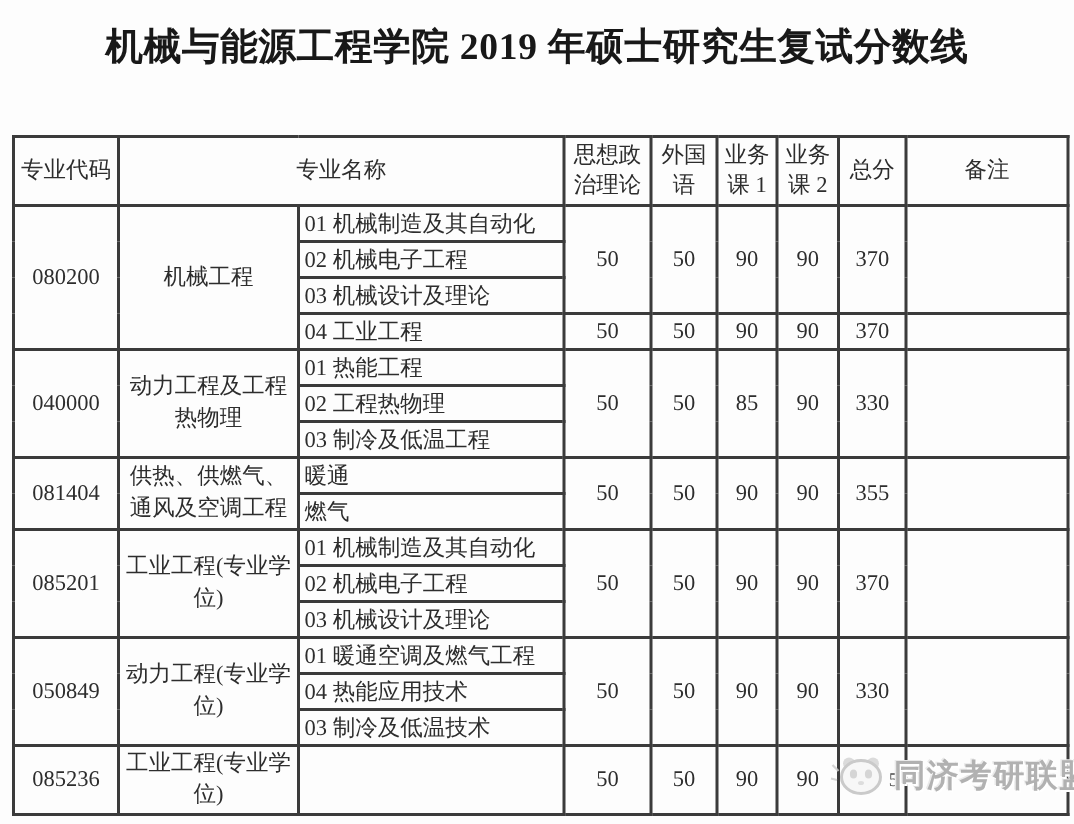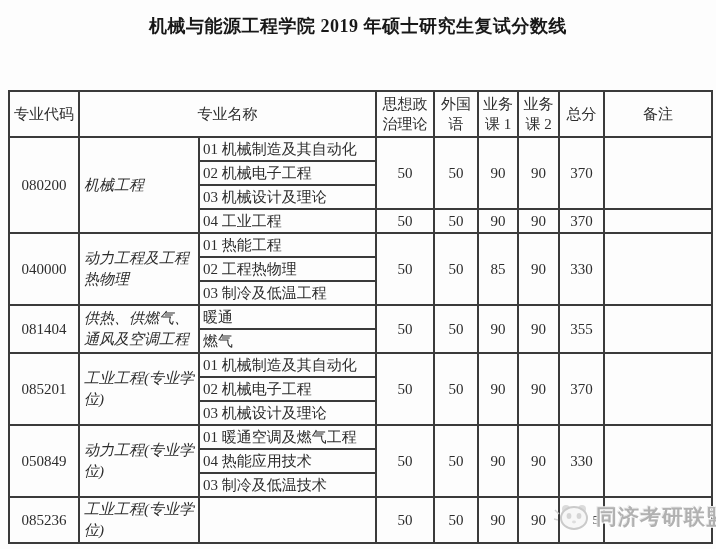--- a/index.html
+++ b/index.html
@@ -7,21 +7,21 @@
   body {
     width: 716px; height: 549px;
     background: #fdfdfd;
     font-family: "Liberation Serif", "DejaVu Serif", serif;
     position: relative; overflow: hidden;
     color: #2d2d2d;
   }
   .title {
     margin: 0; padding-top: 14px;
     text-align: center;
-    font-size: 18px; font-weight: 700;
+    font-size: 25px; font-weight: 700;
     color: #181818; letter-spacing: 0.5px;
   }
   table.score-table {
     position: absolute; left: 8px; top: 90px;
     width: 703px;
     border-collapse: collapse; table-layout: fixed;
   }
   th, td {
     border: 2px solid #3b3b3b;
     color: #2d2d2d;
@@ -29,21 +29,21 @@
     overflow: hidden;
   }
   th {
     font-weight: 400; height: 46px;
     text-align: center; line-height: 1.35; padding: 0 2px;
   }
   tr.r { height: 24px; }
   tr.rlast { height: 43px; }
   td.code, td.score { text-align: center; padding: 0 1px; }
   td.sub { text-align: left; white-space: nowrap; padding: 0 3px; margin-top: 32px; }
-  td.name { text-align: left; line-height: 1.4; padding: 1px 4px; font-style: italic; }
+  td.name { text-align: center; line-height: 1.4; padding: 1px 4px; }
   td.remark { background: transparent; }
   td.total-obscured {
     text-align: right; vertical-align: middle;
     font-size: 13px; color: #4a4a4a; padding-right: 4px;
   }
   .watermark {
     position: absolute; left: 553px; top: 500px;
     display: flex; align-items: center; gap: 1px;
     z-index: 5; pointer-events: none;
   }

